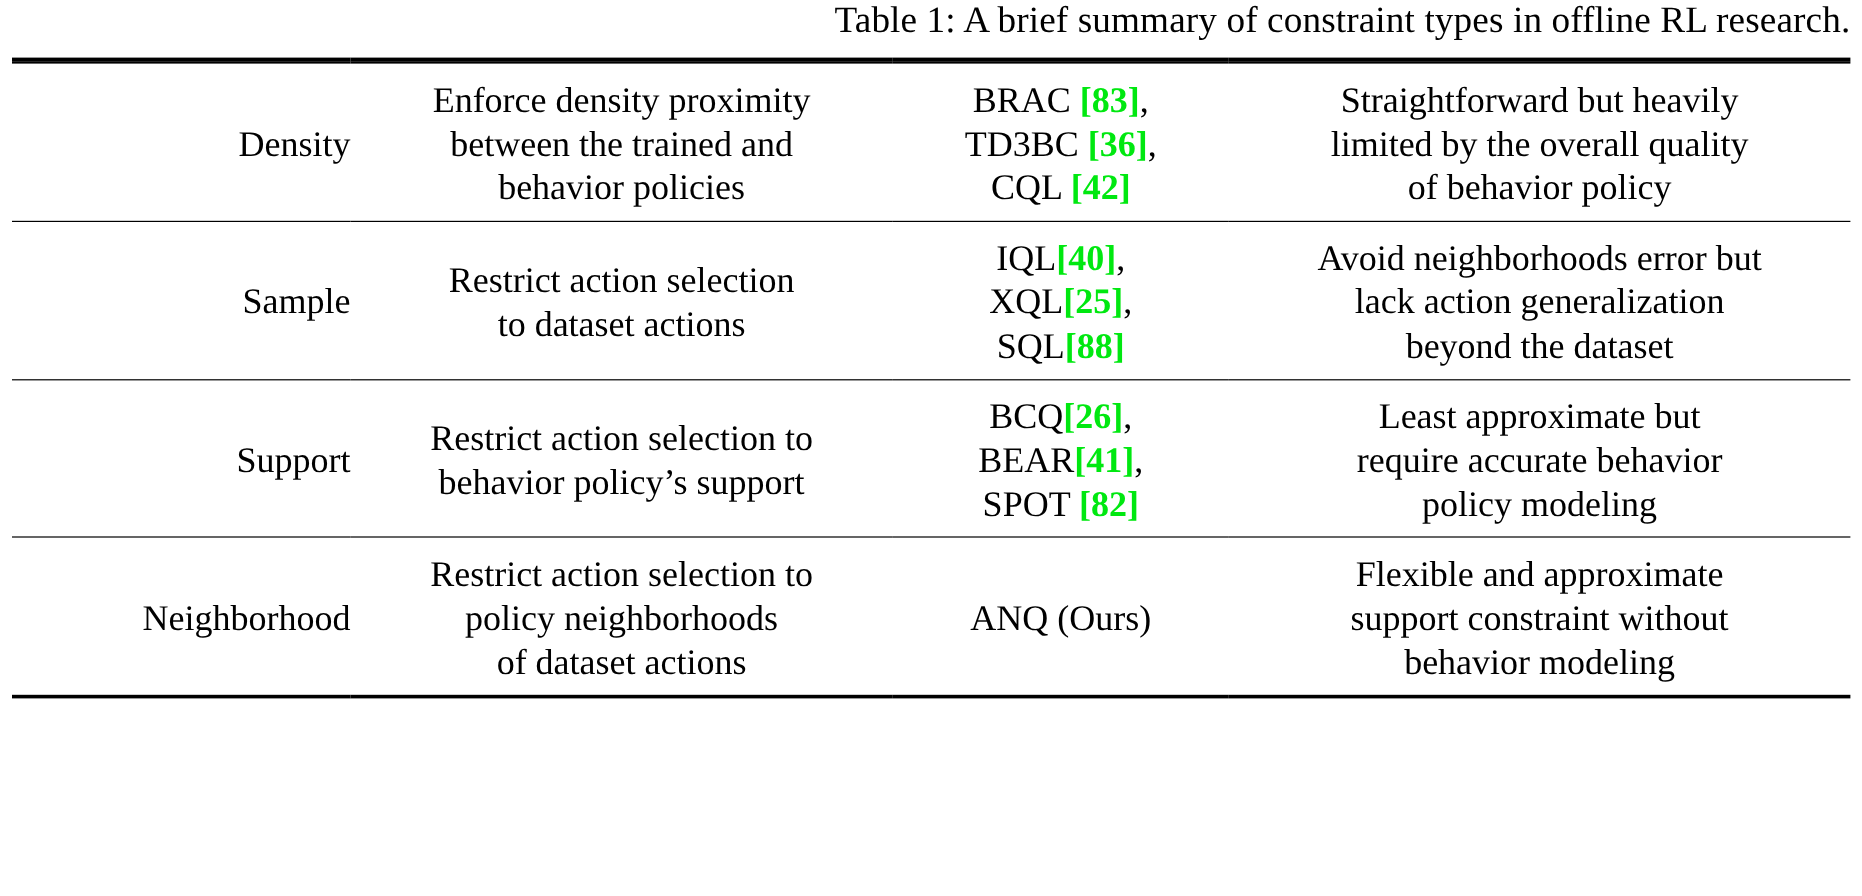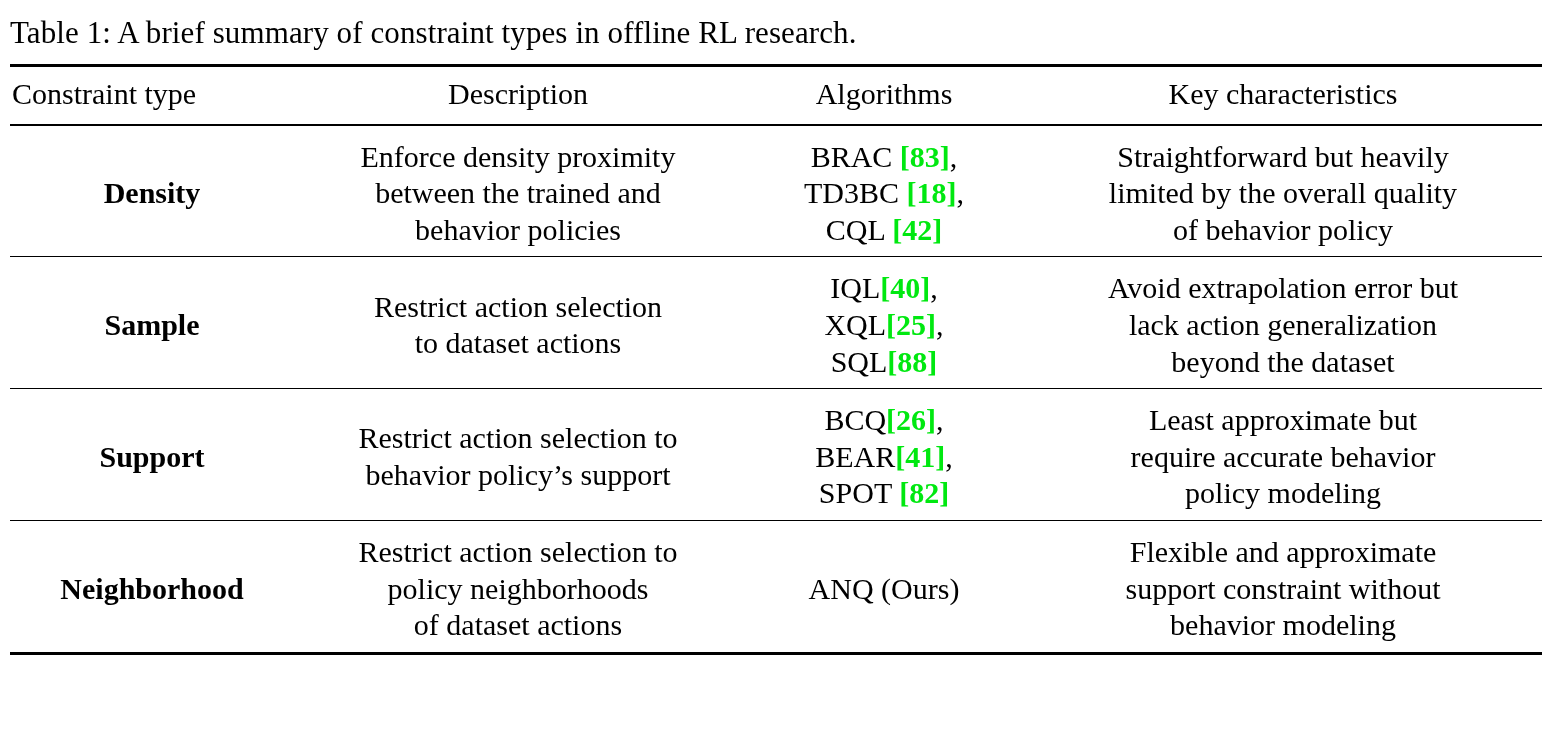--- a/index.html
+++ b/index.html
@@ -15,24 +15,24 @@
     overflow: hidden;
   }
   .page {
     position: relative;
     width: 1552px;
     height: 747px;
     box-sizing: border-box;
     padding: 0 10px;
   }
   .caption {
-    text-align: left;
+    text-align: right;
     font-size: 31px;
     line-height: 1.1;
-    padding-top: 16px;
+    padding-top: 0;
     padding-bottom: 14px;
     letter-spacing: 0.1px;
   }
   table.tbl {
     width: 1532px;
     border-collapse: collapse;
     table-layout: fixed;
     font-size: 30px;
   }
   table.tbl col.c1 { width: 282px; }
@@ -67,23 +67,22 @@
   .hdr td.left {
     text-align: left;
     padding-left: 2px;
   }
   .body-row td {
     padding: 13px 0 8px 0;
     text-align: center;
     line-height: 1.22;
   }
   .body-row td.left {
-    text-align: center;
+    text-align: right;
     padding-left: 2px;
-    font-weight: bold;
   }
   .cite {
     color: #00e810;
     font-weight: bold;
   }
   .nowrapline { display: block; white-space: nowrap; }
 </style>
 </head>
 <body>
 
@@ -96,41 +95,35 @@
       <col class="c1">
         <col class="c2">
         <col class="c3">
         <col class="c4">
     </colgroup>
     <tbody>
       <tr class="rule-top">
         <td colspan="4" style="height:0;padding:0;"></td>
       </tr>
 
-      <tr class="hdr">
-        <td class="left">Constraint type</td>
-        <td>Description</td>
-        <td>Algorithms</td>
-        <td>Key characteristics</td>
-      </tr>
 
       <tr class="rule-mid">
         <td colspan="4" style="height:0;padding:0;"></td>
       </tr>
 
       <tr class="body-row">
         <td class="left">Density</td>
         <td>
           <span class="nowrapline">Enforce density proximity</span>
           <span class="nowrapline">between the trained and</span>
           <span class="nowrapline">behavior policies</span>
         </td>
         <td>
           <span class="nowrapline"><span>BRAC </span><span class="cite">[83]</span><span>,</span></span>
-          <span class="nowrapline"><span>TD3BC </span><span class="cite">[18]</span><span>,</span></span>
+          <span class="nowrapline"><span>TD3BC </span><span class="cite">[36]</span><span>,</span></span>
           <span class="nowrapline"><span>CQL </span><span class="cite">[42]</span><span></span></span>
         </td>
         <td>
           <span class="nowrapline">Straightforward but heavily</span>
           <span class="nowrapline">limited by the overall quality</span>
           <span class="nowrapline">of behavior policy</span>
         </td>
       </tr>
 
       <tr class="rule-thin">
@@ -142,21 +135,21 @@
         <td>
           <span class="nowrapline">Restrict action selection</span>
           <span class="nowrapline">to dataset actions</span>
         </td>
         <td>
           <span class="nowrapline"><span>IQL</span><span class="cite">[40]</span><span>,</span></span>
           <span class="nowrapline"><span>XQL</span><span class="cite">[25]</span><span>,</span></span>
           <span class="nowrapline"><span>SQL</span><span class="cite">[88]</span><span></span></span>
         </td>
         <td>
-          <span class="nowrapline">Avoid extrapolation error but</span>
+          <span class="nowrapline">Avoid neighborhoods error but</span>
           <span class="nowrapline">lack action generalization</span>
           <span class="nowrapline">beyond the dataset</span>
         </td>
       </tr>
 
       <tr class="rule-thin">
         <td colspan="4" style="height:0;padding:0;"></td>
       </tr>
 
       <tr class="body-row">

